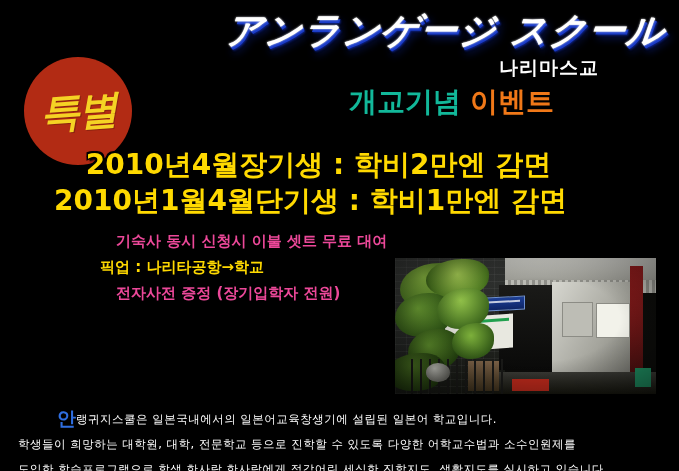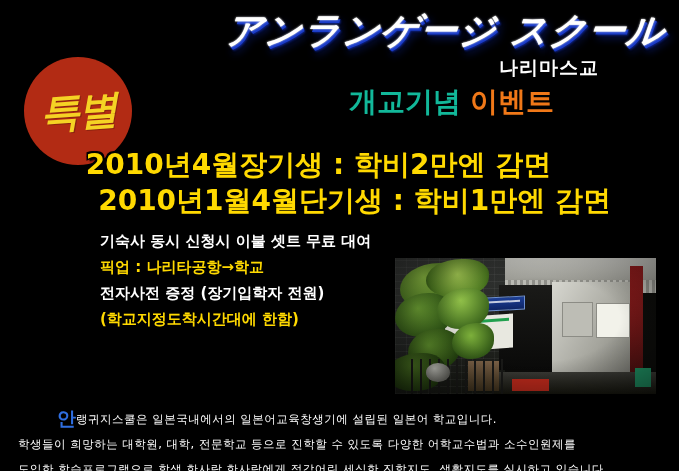--- a/index.html
+++ b/index.html
@@ -97,36 +97,36 @@
     letter-spacing:0px;
     text-shadow:
       -1.6px -1.6px 0 #000,
        1.6px -1.6px 0 #000,
       -1.6px  1.6px 0 #000,
        1.6px  1.6px 0 #000,
        0 0 3px #000,
        2px 3px 2px rgba(0,0,0,.9);
   }
   .headline-1{ top:146px; padding-left:26px; }
-  .headline-2{ top:182px; padding-left:10px;text-align:right; }
+  .headline-2{ top:182px; padding-left:10px; }
 
   
   .benefits{
     position:absolute;
     left:100px; top:228px;
     width:300px;
   }
   .benefit{
     font-size:15px;
     font-weight:bold;
     line-height:26px;
     white-space:nowrap;
     text-shadow:1px 1px 1px rgba(0,0,0,.95);
   }
-  .benefit.white{ color:#ffffff; }
+  .benefit.white{ color:#ec4899;margin-left:16px; }
   .benefit.yellow{ color:#ffd900; }
 
   
   .photo{
     position:absolute;
     left:395px; top:258px;
     width:261px; height:136px;
     overflow:hidden;
     background:#0c0c0a;
   }
@@ -275,21 +275,20 @@
   <span class="stamp-text">특별</span>
 </div>
 
 <div class="headline headline-1">2010년4월장기생  :  학비2만엔  감면</div>
 <div class="headline headline-2">2010년1월4월단기생  :  학비1만엔  감면</div>
 
 <div class="benefits">
   <div class="benefit white">기숙사 동시 신청시 이불 셋트 무료 대여</div>
   <div class="benefit yellow">픽업 : 나리타공항→학교</div>
   <div class="benefit white">전자사전 증정 (장기입학자 전원)</div>
-  <div class="benefit yellow">(학교지정도착시간대에 한함)</div>
 </div>
 
 <div class="photo">
   <div class="photo-scene">
     <div class="p-wall"></div>
     <div class="p-canopy"></div>
     <div class="p-dark"></div>
     <div class="p-wallR"></div>
     <div class="p-plaque"></div>
     <div class="p-plaque2"></div>

